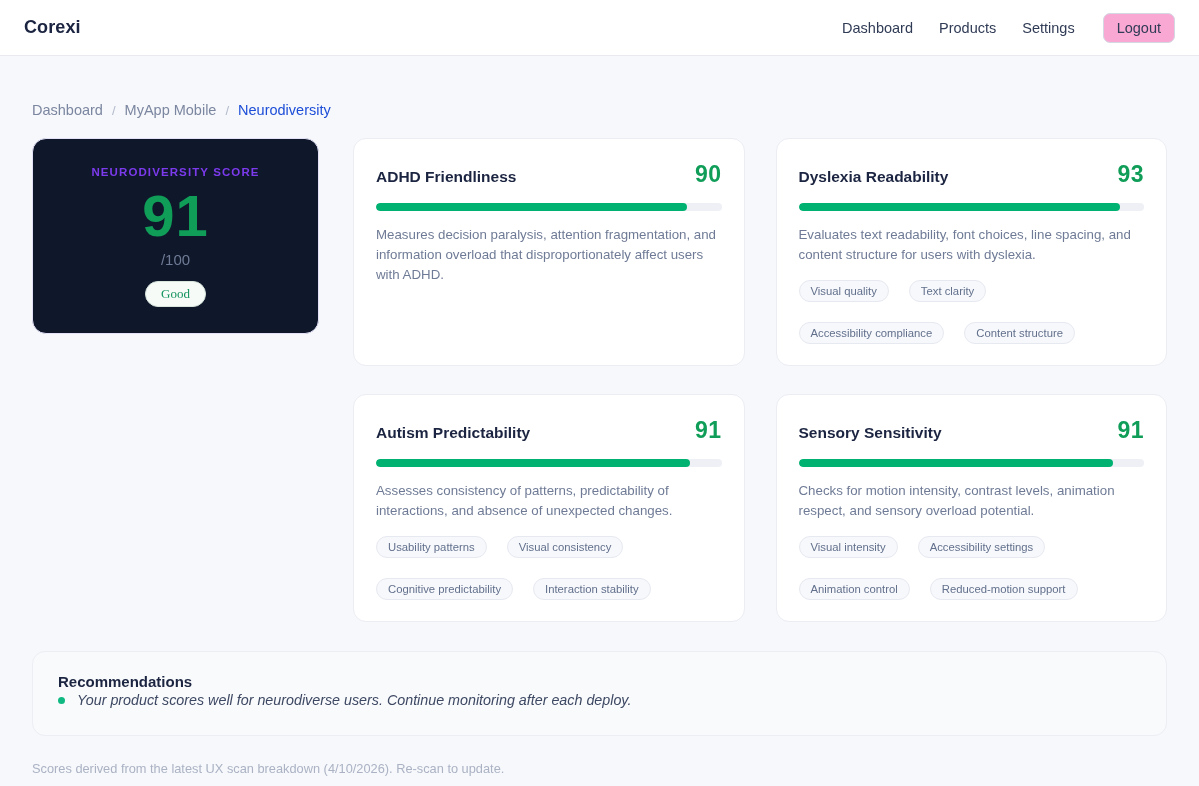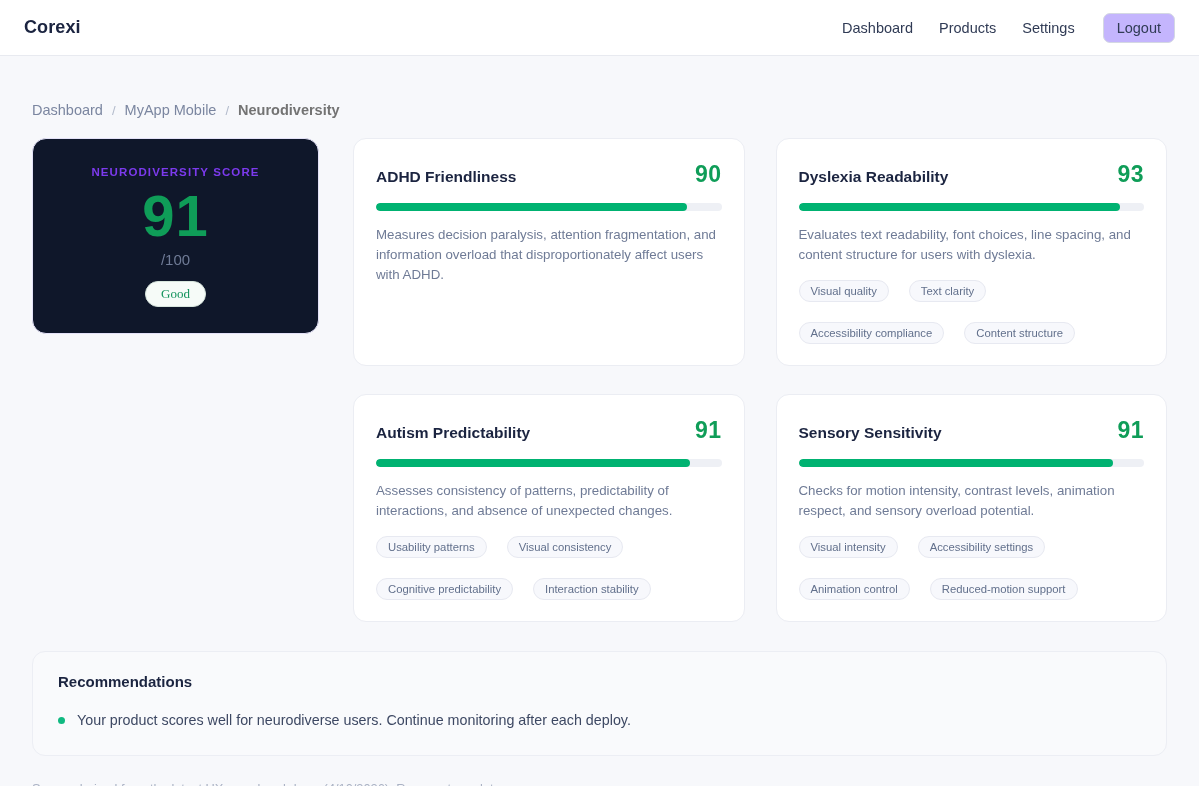--- a/index.html
+++ b/index.html
@@ -34,39 +34,39 @@
   }
   .nav-link {
     font-size: 14.5px;
     color: #303b55;
     text-decoration: none;
     white-space: nowrap;
   }
   .logout-btn {
     font-size: 14.5px;
     color: #303b55;
-    background: #c4b5fd;
+    background: #f9a8d4;
     border: 1px solid #d4d8e3;
     border-radius: 7px;
     padding: 6px 13px;
     cursor: pointer;
     font-family: inherit;
     margin-left: 2px;
   }
 
   
   .breadcrumb {
     display: flex;
     align-items: center;
     gap: 9px;
     padding: 46px 32px 0 32px;
     font-size: 14.5px;
   }
   .crumb { color: #7b86a0; text-decoration: none; }
-  .crumb.current { color: #737373; font-weight: 700; text-align: right; }
+  .crumb.current { color: #1d4ed8; font-weight: 400; text-align: right; }
   .crumb-sep { color: #b2bacb; font-size: 13px; }
 
   
   .content {
     display: flex;
     gap: 34px;
     padding: 20px 32px 0 32px;
     align-items: flex-start;
   }
   .left-col { width: 287px; flex: 0 0 287px; }
@@ -187,21 +187,21 @@
     background: #f9fafc;
     border: 1px solid #eceef4;
     border-radius: 13px;
     padding: 21px 25px 24px 25px;
   }
   .reco-title {
     font-size: 15px;
     font-weight: 700;
     color: #1b2440;
   }
-  .reco-list { list-style: none; margin-top: 20px; }
+  .reco-list { list-style: none; margin-top: 0; font-style: italic; }
   .reco-item {
     display: flex;
     align-items: flex-start;
     gap: 12px;
     font-size: 14.3px;
     color: #3d4863;
     line-height: 1.45;
   }
   .reco-bullet {
     width: 7px; height: 7px;

